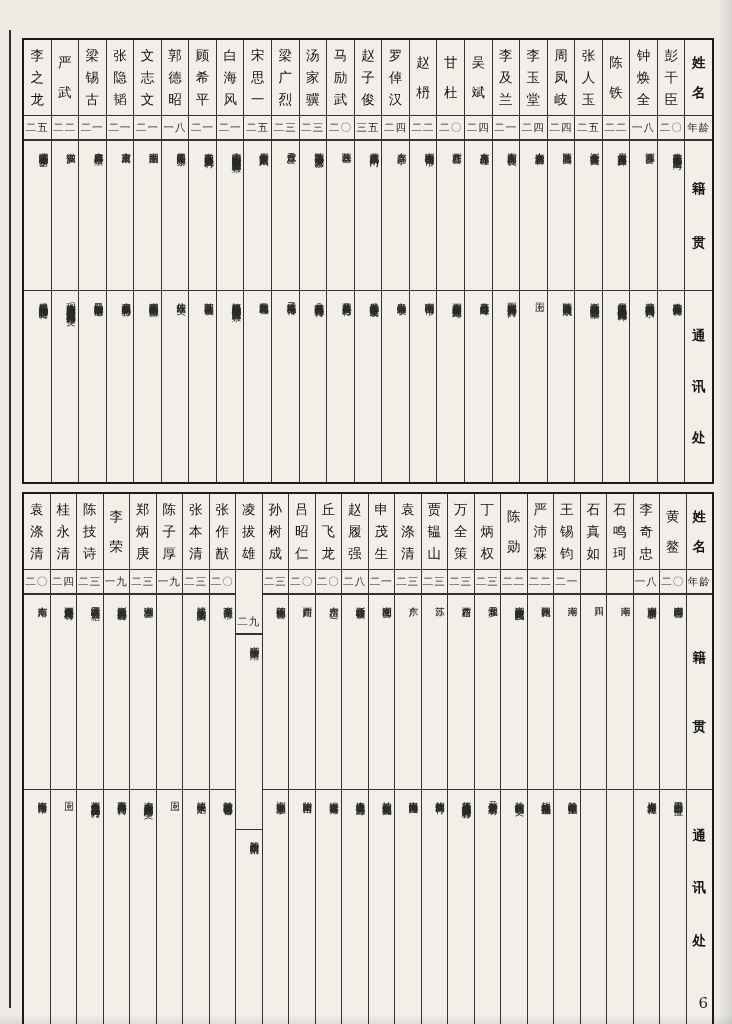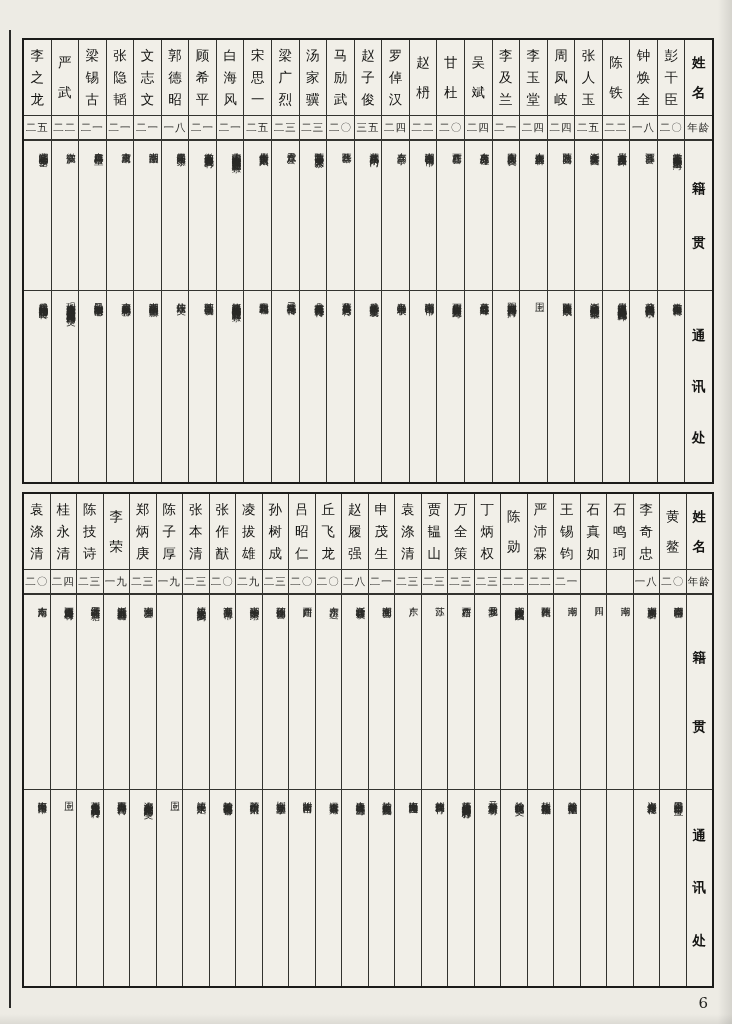--- a/index.html
+++ b/index.html
@@ -506,21 +506,21 @@
         <div class="cell age" style="height: 25px;">二三</div>
         <div class="cell vert" style="height: 195px;">江苏徐州铜山县</div>
         <div class="cell vert" style="height: 196px;">铜山县立第五小学</div>
       </div>
       <div class="col">
         <div class="cell spread" style="height: 76px;">
           <span>凌</span>
           <span>拔</span>
           <span>雄</span>
         </div>
-        <div class="cell age" style="height: 25px;">二九</div>
+        <div class="cell age" style="height: 25px; margin-top: 40px;">二九</div>
         <div class="cell vert" style="height: 195px;">湖南长沙朱家湾</div>
         <div class="cell vert" style="height: 196px;">长沙西门正街太平甲</div>
       </div>
       <div class="col">
         <div class="cell spread" style="height: 76px;">
           <span>张</span>
           <span>作</span>
           <span>猷</span>
         </div>
         <div class="cell age" style="height: 25px;">二〇</div>

